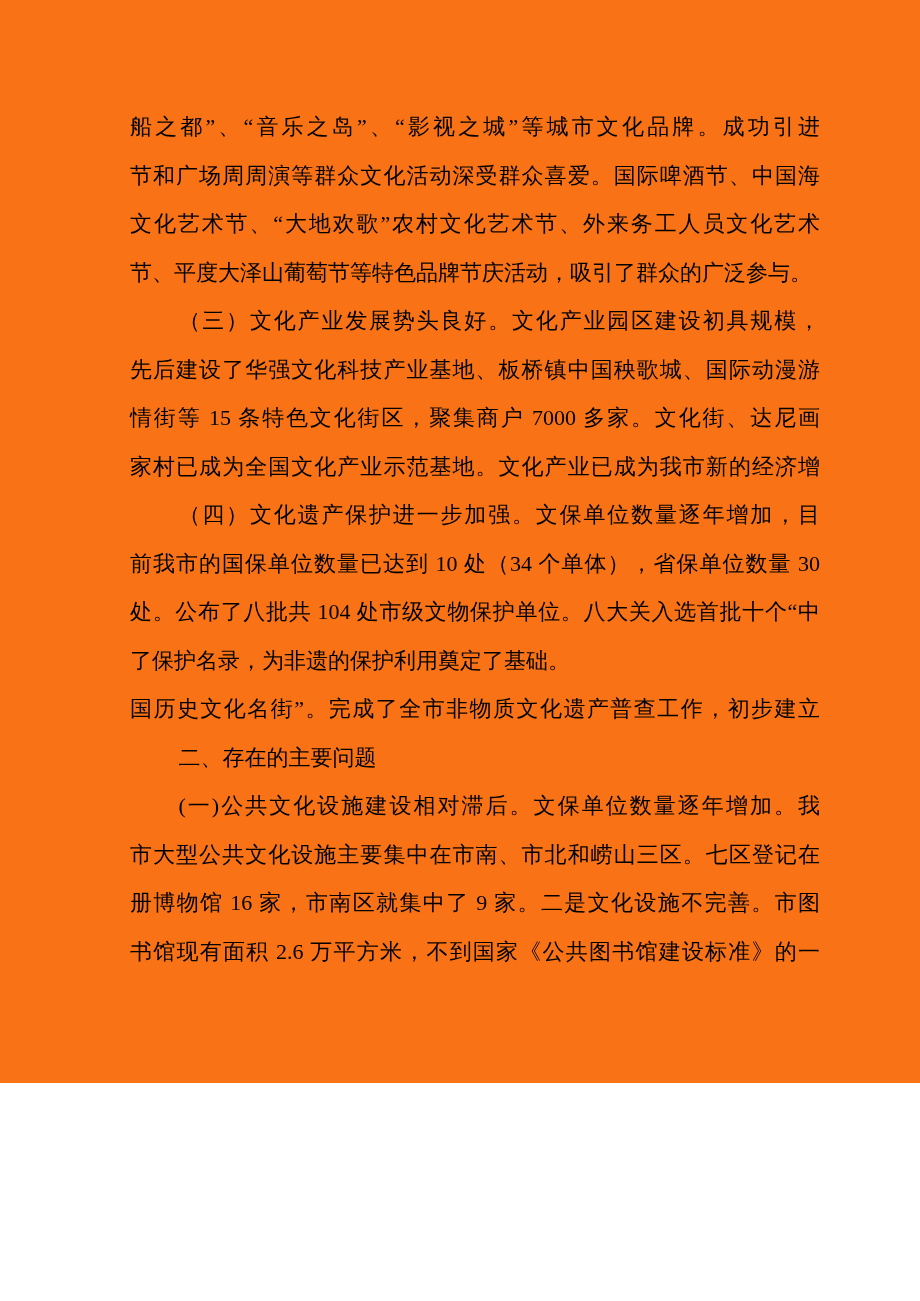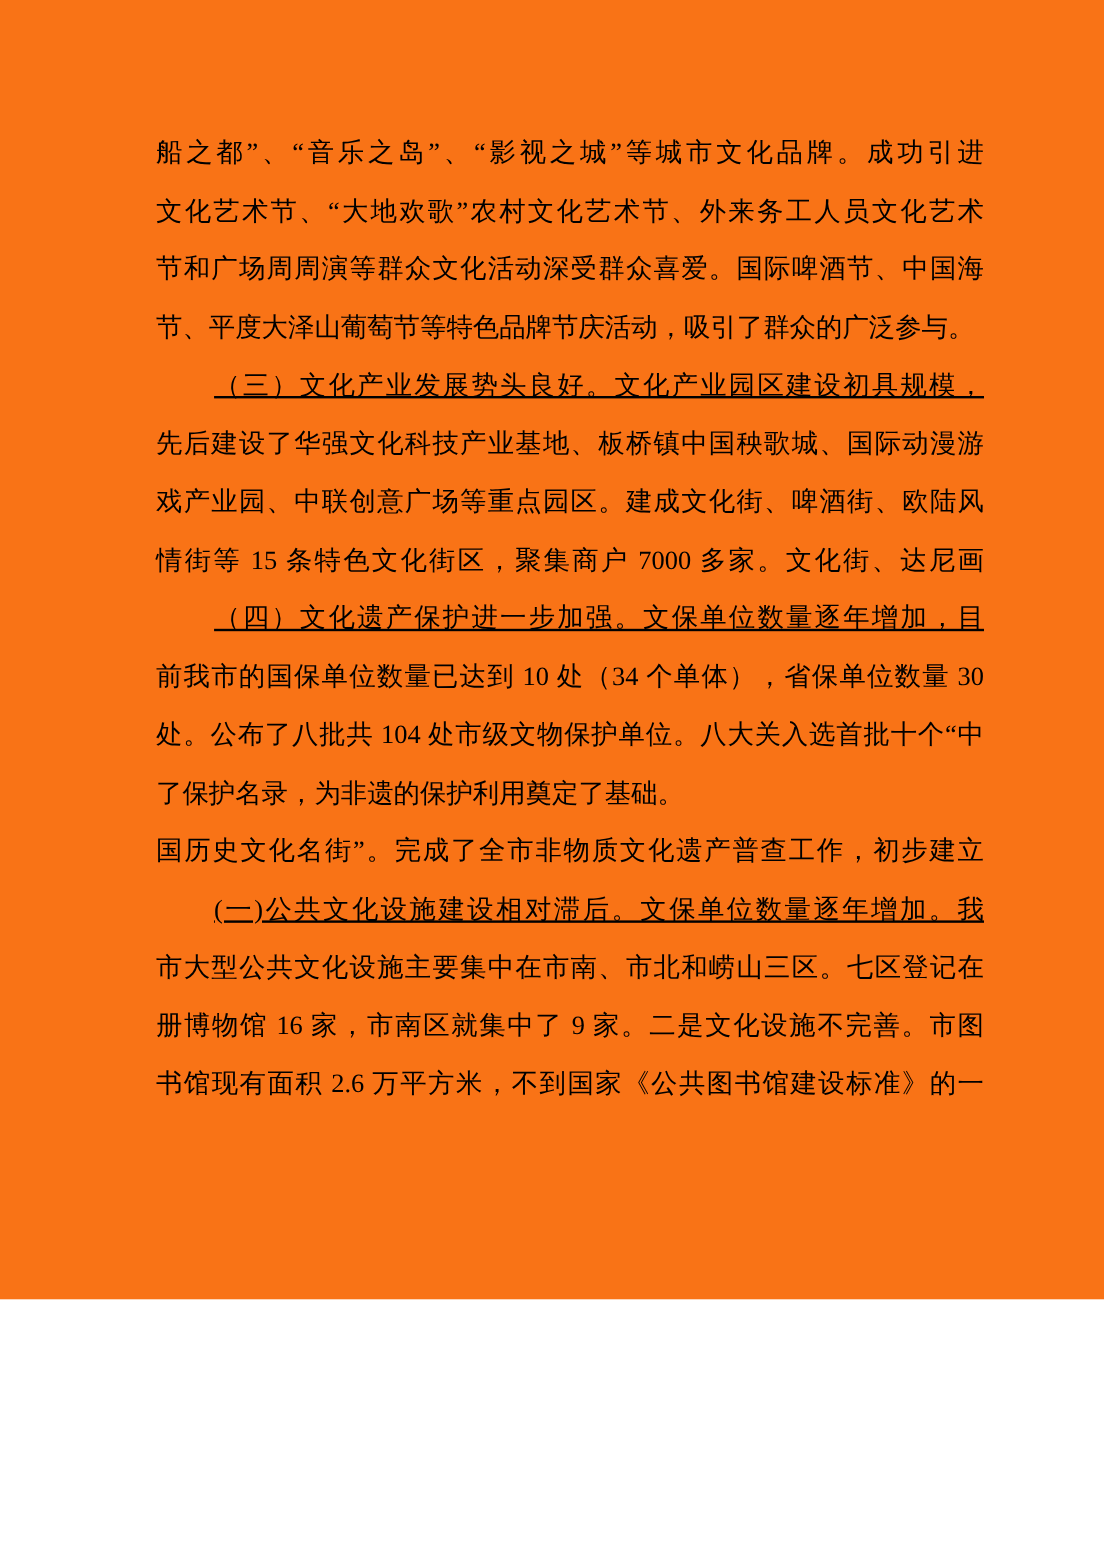--- a/index.html
+++ b/index.html
@@ -29,39 +29,39 @@
     height: 48.5px;
     text-align: justify;
     color: #000000;
     font-weight: 400;
   }
   .line.fill {
     text-align-last: justify;
   }
   .line.indent {
     text-indent: 2.2em;
-    text-decoration: underline;
   }
 </style>
 </head>
 <body>
 
 <div class="page">
   <div class="doc-body">
       <div class="line fill">船之都”、“音乐之岛”、“影视之城”等城市文化品牌。成功引进</div>
+      <div class="line fill">节和广场周周演等群众文化活动深受群众喜爱。国际啤酒节、中国海</div>
       <div class="line fill">文化艺术节、“大地欢歌”农村文化艺术节、外来务工人员文化艺术</div>
-      <div class="line fill">节和广场周周演等群众文化活动深受群众喜爱。国际啤酒节、中国海</div>
       <div class="line">节、平度大泽山葡萄节等特色品牌节庆活动，吸引了群众的广泛参与。</div>
       <div class="line fill indent">（三）文化产业发展势头良好。文化产业园区建设初具规模，</div>
       <div class="line fill">先后建设了华强文化科技产业基地、板桥镇中国秧歌城、国际动漫游</div>
-      <div class="line fill">戏产业园、中联创意广场等重点园区。建成文化街、啤酒街、欧陆风</div>
       <div class="line fill">情街等 15 条特色文化街区，聚集商户 7000 多家。文化街、达尼画</div>
+      <div class="line fill">家村已成为全国文化产业示范基地。文化产业已成为我市新的经济增</div>
       <div class="line fill indent">（四）文化遗产保护进一步加强。文保单位数量逐年增加，目</div>
       <div class="line fill">前我市的国保单位数量已达到 10 处（34 个单体），省保单位数量 30</div>
       <div class="line fill">处。公布了八批共 104 处市级文物保护单位。八大关入选首批十个“中</div>
       <div class="line">了保护名录，为非遗的保护利用奠定了基础。</div>
       <div class="line fill">国历史文化名街”。完成了全市非物质文化遗产普查工作，初步建立</div>
+      <div class="line indent">二、存在的主要问题</div>
       <div class="line fill indent">(一)公共文化设施建设相对滞后。文保单位数量逐年增加。我</div>
       <div class="line fill">市大型公共文化设施主要集中在市南、市北和崂山三区。七区登记在</div>
       <div class="line fill">册博物馆 16 家，市南区就集中了 9 家。二是文化设施不完善。市图</div>
       <div class="line fill">书馆现有面积 2.6 万平方米，不到国家《公共图书馆建设标准》的一</div>
     </div>
 </div>
 
 </body></html>

